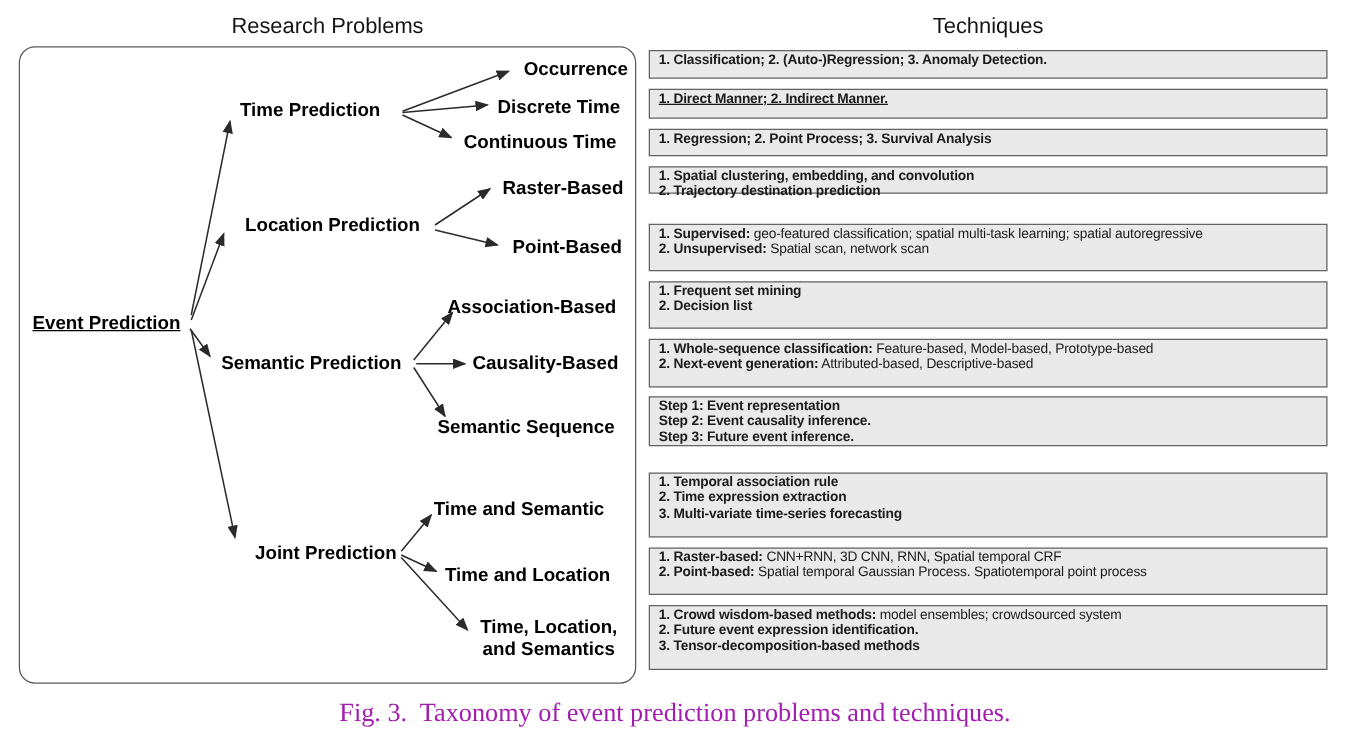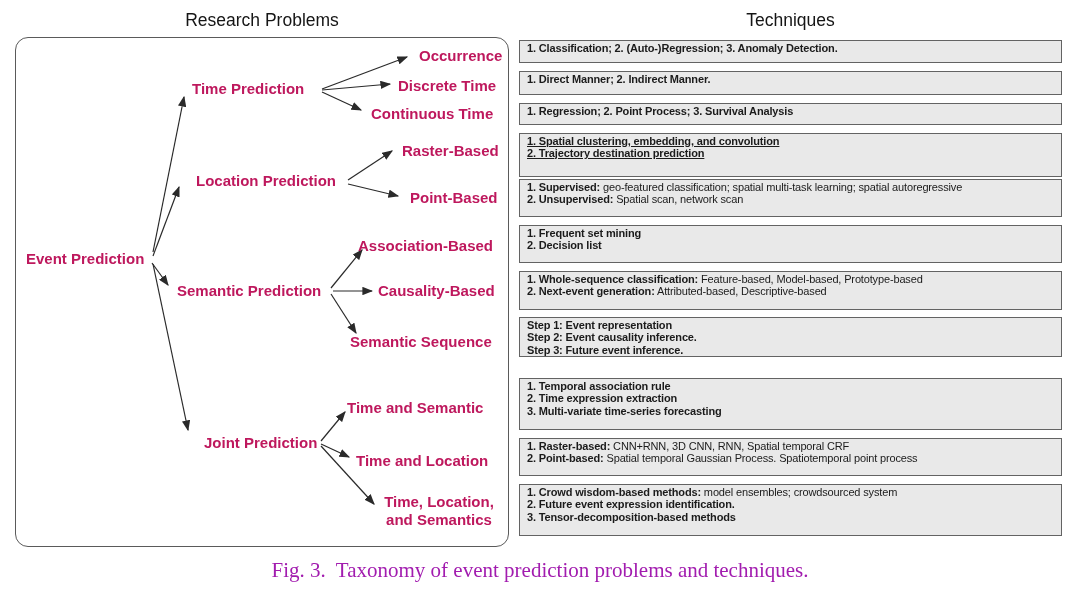--- a/index.html
+++ b/index.html
@@ -4,21 +4,21 @@
 <style>
   html,body{margin:0;padding:0;background:#fff;}
   .canvas{position:relative;width:1080px;height:600px;background:#ffffff;overflow:hidden;
           font-family:"Liberation Sans","DejaVu Sans",sans-serif;}
   .hdr{position:absolute;top:10px;height:24px;text-align:center;font-size:17.5px;color:#151515;}
   .hdr-left{left:15px;width:494px;}
   .hdr-right{left:519px;width:543px;}
   .tree-panel{position:absolute;left:15px;top:37px;width:494px;height:510px;
               border:1.6px solid #5a5a5a;border-radius:13px;box-sizing:border-box;background:#fff;}
   .arrows{position:absolute;left:0;top:0;width:1080px;height:600px;pointer-events:none;}
-  .tree-label{position:absolute;font-weight:700;font-size:15px;line-height:18px;color:#be185d;white-space:pre-line;}
+  .tree-label{position:absolute;font-weight:700;font-size:15px;line-height:18px;color:#000000;white-space:pre-line;}
   .tree-label.center{text-align:center;}
   .tbox{position:absolute;left:519px;width:543px;box-sizing:border-box;background:#e9e9e9;
         border:1.5px solid #636363;display:flex;flex-direction:column;justify-content:flex-start;
         padding:1px 5px 1px 7px;color:#1b1b1b;}
   .tbox .ln{font-size:11px;line-height:12.4px;white-space:nowrap;letter-spacing:-0.15px;font-weight:400;}
   .tbox .b{font-weight:700;}
   .caption{position:absolute;left:0;top:558px;width:1080px;text-align:center;
            font-family:"Liberation Serif","DejaVu Serif",serif;font-size:21px;color:#a21caf;white-space:pre;}
 </style>
 </head>
@@ -46,21 +46,21 @@
       <line x1="348" y1="184" x2="398" y2="196" stroke="#2a2a2a" stroke-width="1.2" marker-end="url(#ah)"></line>
       <line x1="331" y1="288" x2="362" y2="250" stroke="#2a2a2a" stroke-width="1.2" marker-end="url(#ah)"></line>
       <line x1="333" y1="291" x2="372" y2="291" stroke="#2a2a2a" stroke-width="1.2" marker-end="url(#ah)"></line>
       <line x1="331" y1="294" x2="356" y2="333" stroke="#2a2a2a" stroke-width="1.2" marker-end="url(#ah)"></line>
       <line x1="321" y1="441" x2="345" y2="412" stroke="#2a2a2a" stroke-width="1.2" marker-end="url(#ah)"></line>
       <line x1="321" y1="444" x2="349" y2="457" stroke="#2a2a2a" stroke-width="1.2" marker-end="url(#ah)"></line>
       <line x1="321" y1="446" x2="374" y2="504" stroke="#2a2a2a" stroke-width="1.2" marker-end="url(#ah)"></line>
     </svg>
 
   <div id="nodes">
-      <div class="tree-label" style="left: 26px; top: 250px;">Event Prediction</div>
+      <div class="tree-label" style="left: 26px; top: 250px; text-decoration: underline;">Event Prediction</div>
       <div class="tree-label" style="left: 192px; top: 80px;">Time Prediction</div>
       <div class="tree-label" style="left: 196px; top: 172px;">Location Prediction</div>
       <div class="tree-label" style="left: 177px; top: 282px;">Semantic Prediction</div>
       <div class="tree-label" style="left: 204px; top: 434px;">Joint Prediction</div>
       <div class="tree-label" style="left: 419px; top: 47px;">Occurrence</div>
       <div class="tree-label" style="left: 398px; top: 77px;">Discrete Time</div>
       <div class="tree-label" style="left: 371px; top: 105px;">Continuous Time</div>
       <div class="tree-label" style="left: 402px; top: 142px;">Raster-Based</div>
       <div class="tree-label" style="left: 410px; top: 189px;">Point-Based</div>
       <div class="tree-label" style="left: 358px; top: 237px;">Association-Based</div>
@@ -68,27 +68,27 @@
       <div class="tree-label" style="left: 350px; top: 333px;">Semantic Sequence</div>
       <div class="tree-label" style="left: 347px; top: 399px;">Time and Semantic</div>
       <div class="tree-label" style="left: 356px; top: 452px;">Time and Location</div>
       <div class="tree-label center" style="left: 378px; top: 493px; width: 122px;">Time, Location,
 and Semantics</div>
     </div>
   <div id="boxes">
       <div class="tbox" style="top: 40px; height: 23px;">
         <div class="ln"><span class="b">1. Classification; 2. (Auto-)Regression; 3. Anomaly Detection.</span></div>
       </div>
-      <div class="tbox" style="top: 71px; height: 24px;">
+      <div class="tbox" style="top: 71px; height: 24px; text-decoration: underline;">
         <div class="ln"><span class="b">1. Direct Manner; 2. Indirect Manner.</span></div>
       </div>
       <div class="tbox" style="top: 103px; height: 22px;">
         <div class="ln"><span class="b">1. Regression; 2. Point Process; 3. Survival Analysis</span></div>
       </div>
-      <div class="tbox" style="top: 133px; height: 44px; text-decoration: underline;">
+      <div class="tbox" style="top: 133px; height: 22px;">
         <div class="ln"><span class="b">1. Spatial clustering, embedding, and convolution</span></div>
         <div class="ln"><span class="b">2. Trajectory destination prediction</span></div>
       </div>
       <div class="tbox" style="top: 179px; height: 38px;">
         <div class="ln"><span class="b">1. Supervised:</span><span> geo-featured classification; spatial multi-task learning; spatial autoregressive</span></div>
         <div class="ln"><span class="b">2. Unsupervised:</span><span> Spatial scan, network scan</span></div>
       </div>
       <div class="tbox" style="top: 225px; height: 38px;">
         <div class="ln"><span class="b">1. Frequent set mining</span></div>
         <div class="ln"><span class="b">2. Decision list</span></div>

